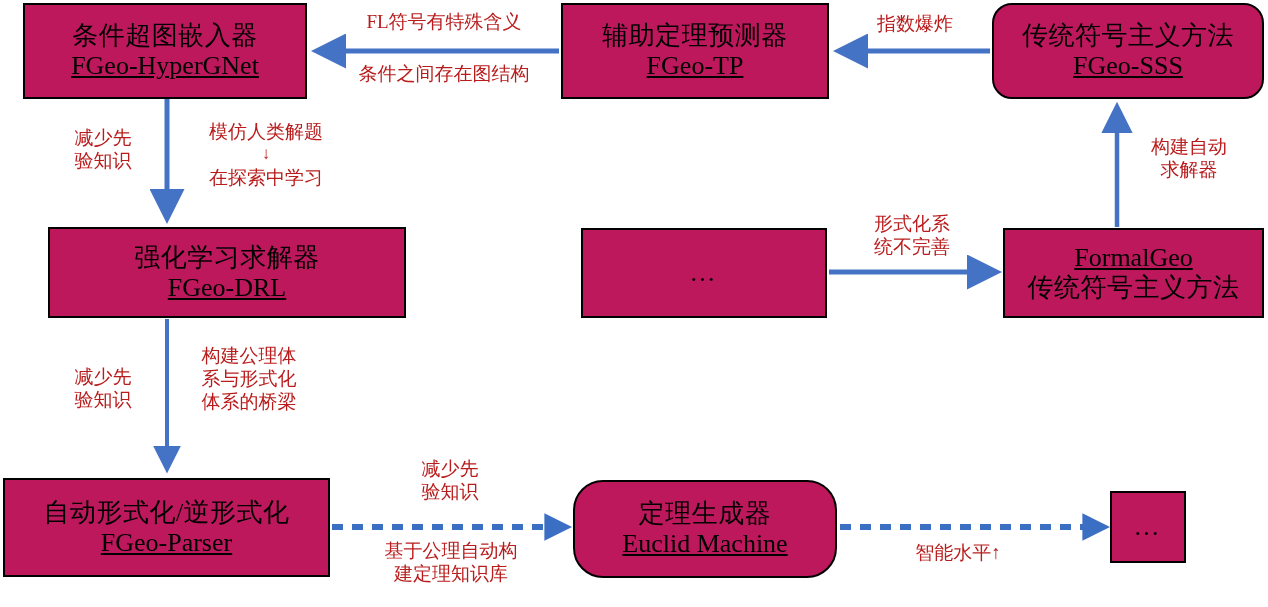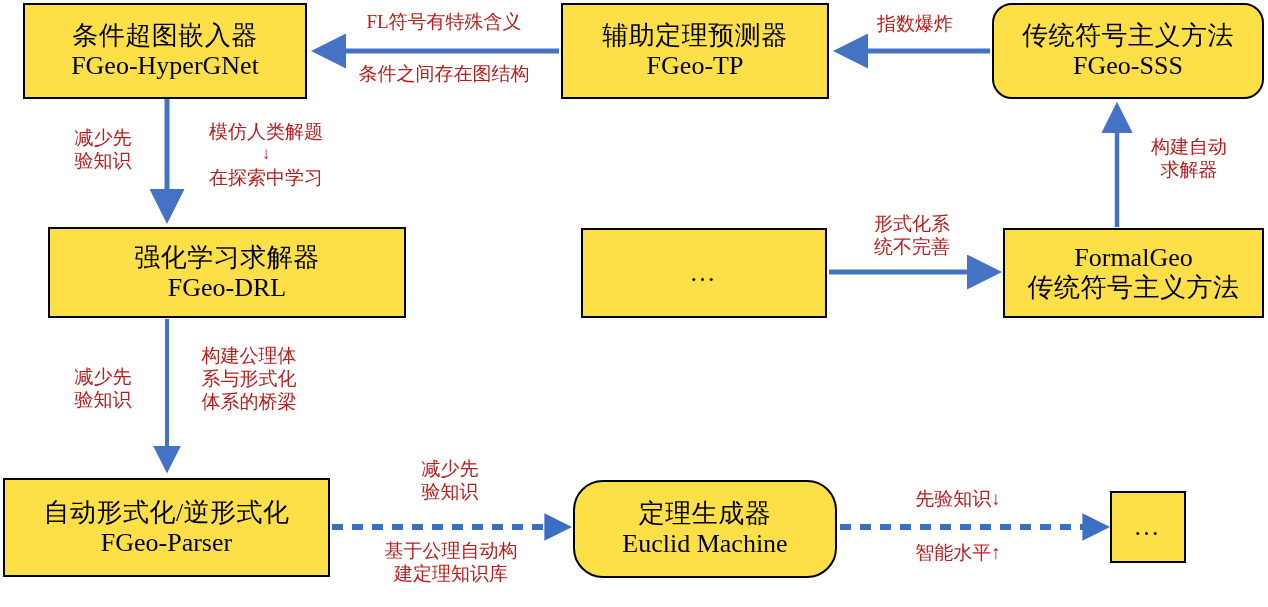--- a/index.html
+++ b/index.html
@@ -20,35 +20,35 @@
     left: 0;
     top: 0;
     width: 1268px;
     height: 607px;
     pointer-events: none;
   }
   .node {
     position: absolute;
     box-sizing: border-box;
     border: 2px solid #000000;
-    background: #fde047;
+    background: #be185d;
     display: flex;
     flex-direction: column;
     align-items: center;
     justify-content: center;
     text-align: center;
     line-height: 1.14;
     color: #000000;
   }
   .node .ln {
     display: block;
     white-space: nowrap;
   }
   .cn { font-size: 26px; letter-spacing: 0.5px; }
-  .en { font-size: 26px; }
+  .en { font-size: 26px; text-decoration: underline; }
   .dots {
     font-size: 26px;
     letter-spacing: 3px;
   }
   .lbl {
     position: absolute;
     color: #b91c1c;
     font-size: 19px;
     line-height: 1.22;
     text-align: center;
@@ -178,21 +178,18 @@
   <div class="lbl" style="left:398px; top:457px; width:104px;">
     <span class="ln">减少先</span>
     <span class="ln">验知识</span>
   </div>
 
   <div class="lbl" style="left:358px; top:539px; width:186px;">
     <span class="ln">基于公理自动构</span>
     <span class="ln">建定理知识库</span>
   </div>
 
-  <div class="lbl" style="left:888px; top:487px; width:140px;">
-    <span class="ln">先验知识↓</span>
-  </div>
 
   <div class="lbl" style="left:888px; top:541px; width:140px;">
     <span class="ln">智能水平↑</span>
   </div>
 
 </div>
 
 </body></html>

